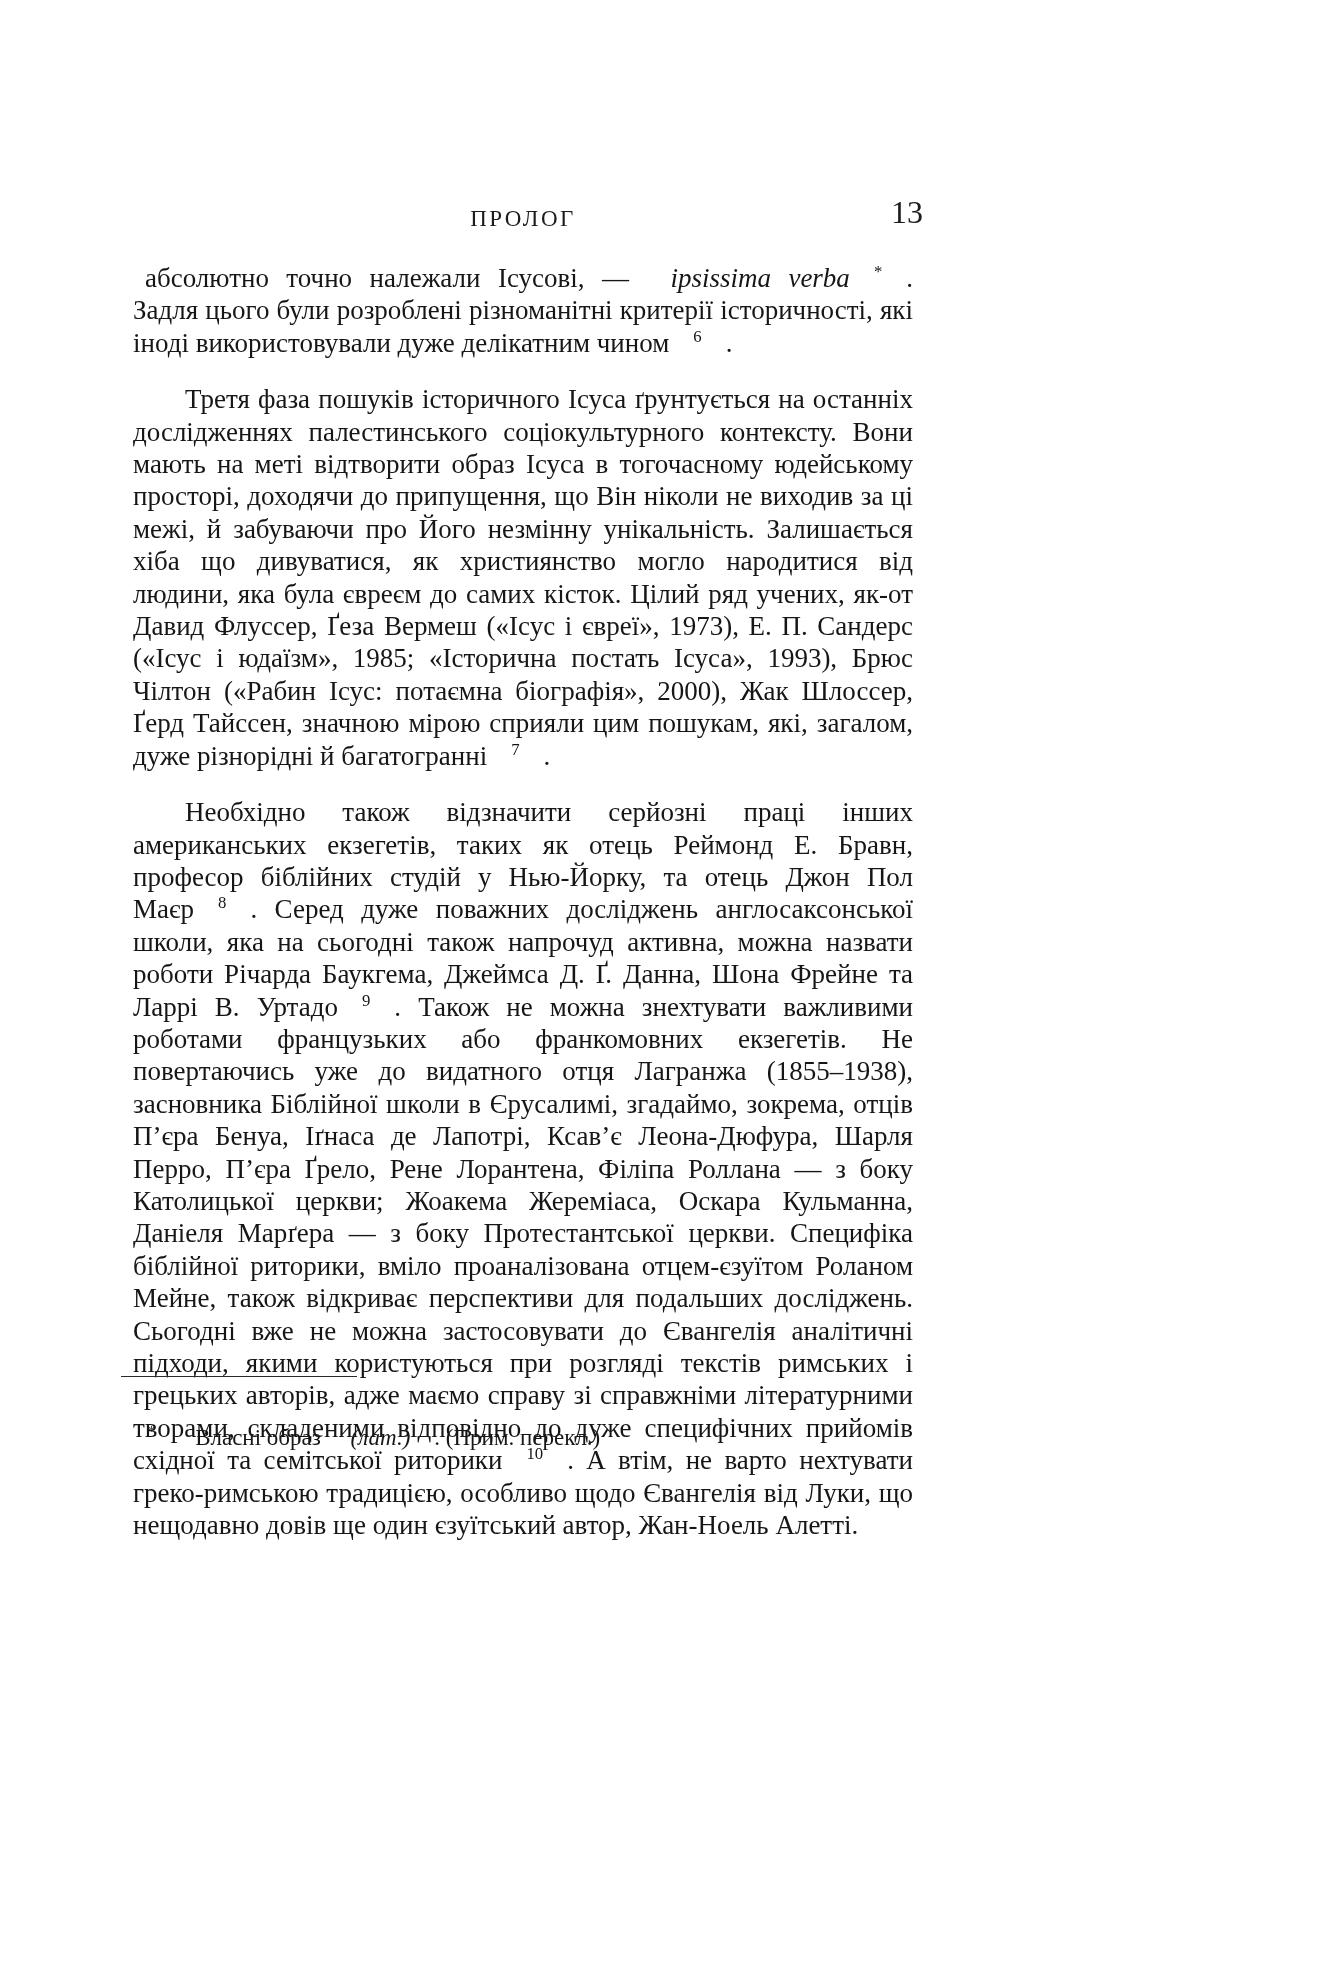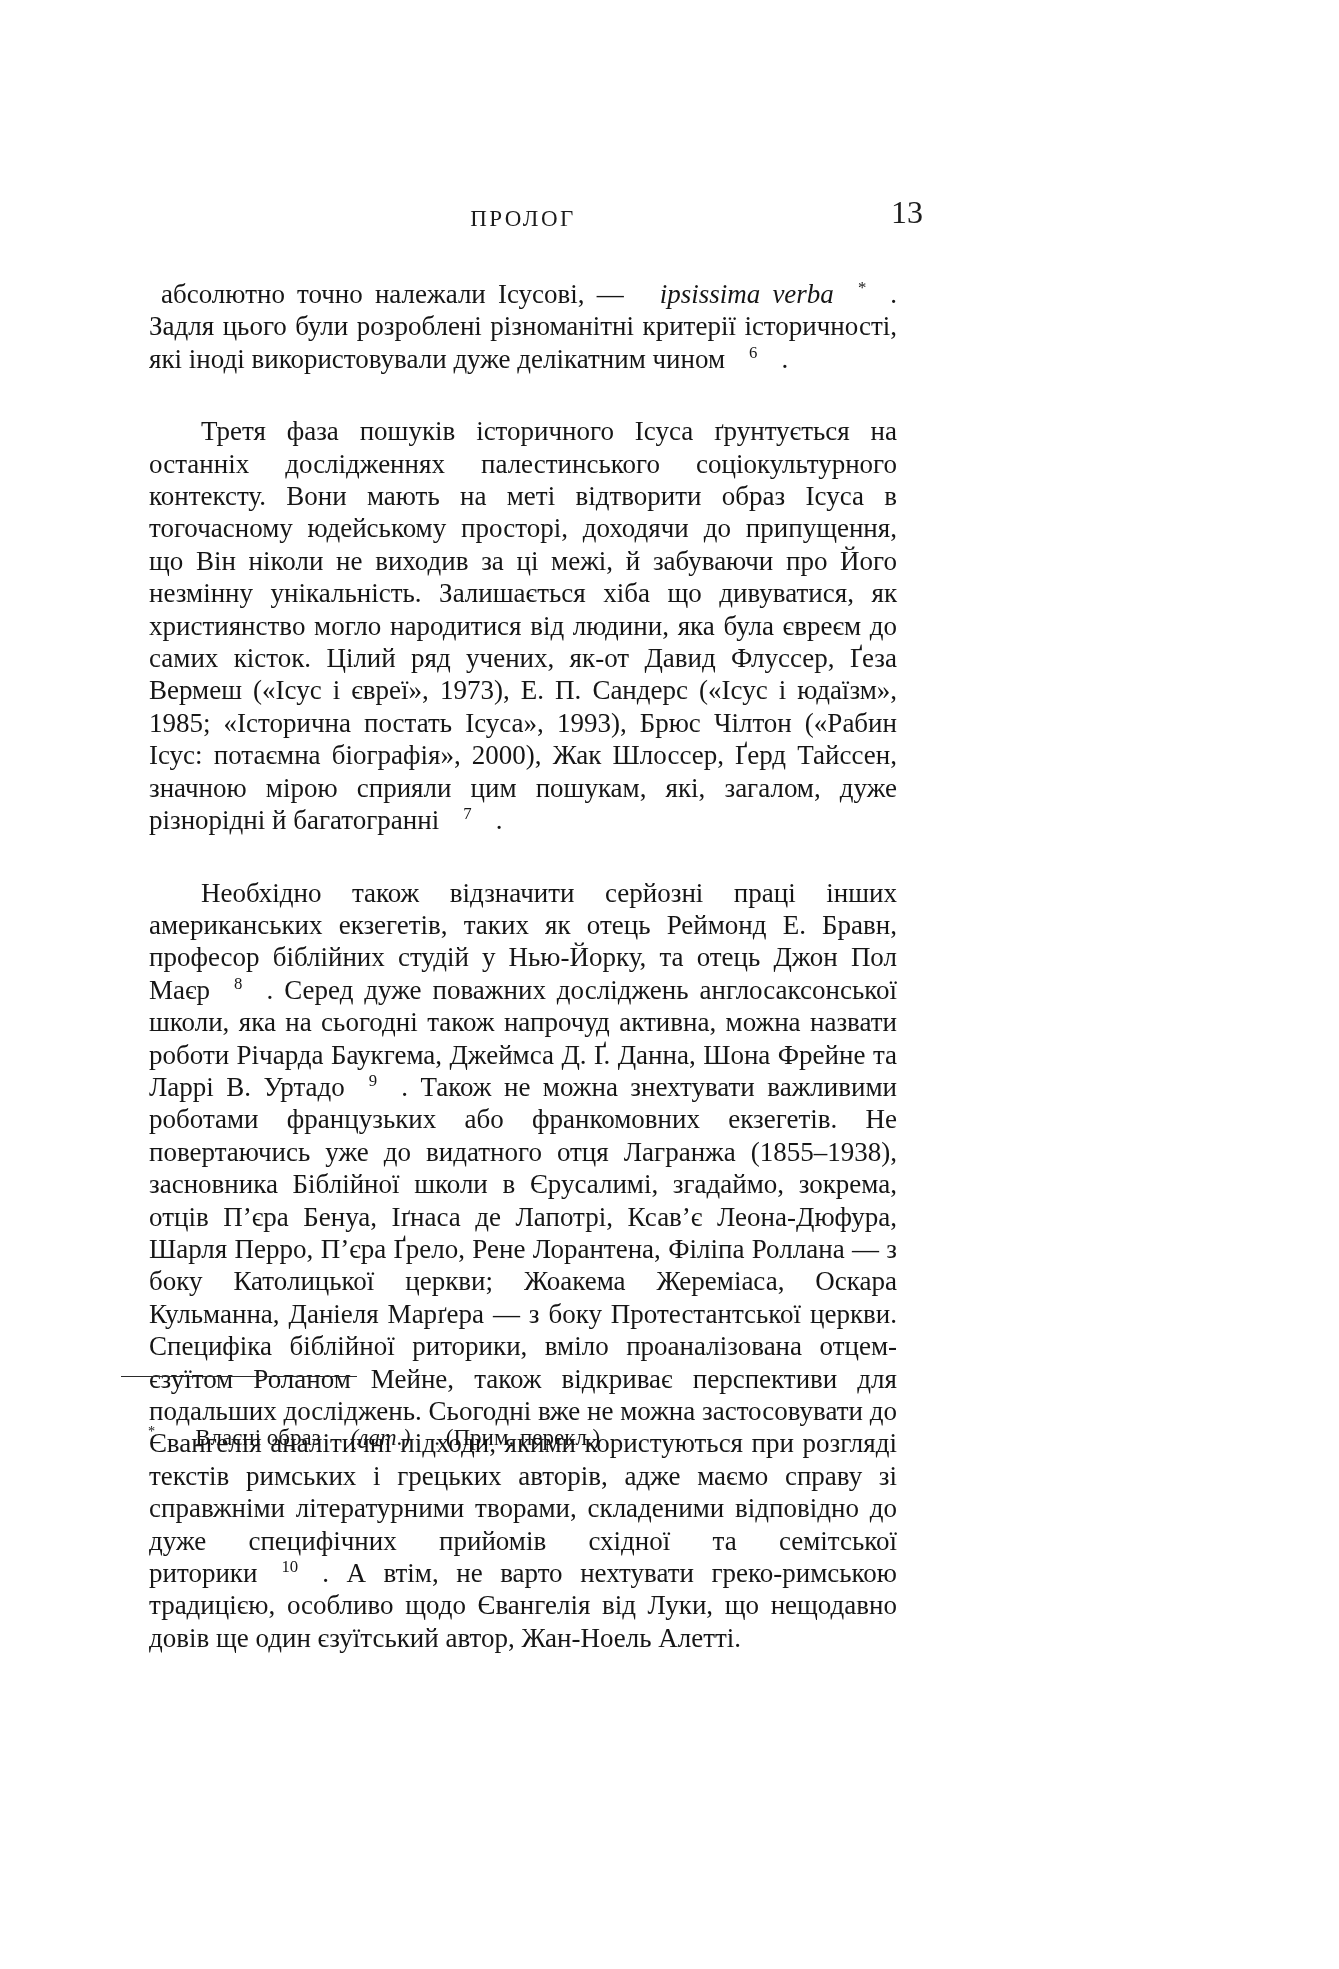--- a/index.html
+++ b/index.html
@@ -50,21 +50,21 @@
   .body-text {
     position: absolute;
     top: 214px;
     left: 0;
     width: 828px;
     font-size: 27px;
     line-height: 32.4px;
     text-align: justify;
     color: #161616;
   }
-  .para { margin: 16px; }
+  .para { margin: 0; }
   .para.indent { text-indent: 40px; }
   .body-text sup, .footnote sup {
     font-size: 62%;
     line-height: 0;
     vertical-align: super;
   }
   em { font-style: italic; }
   .footnote-area {
     position: absolute;
     top: 1340px;

